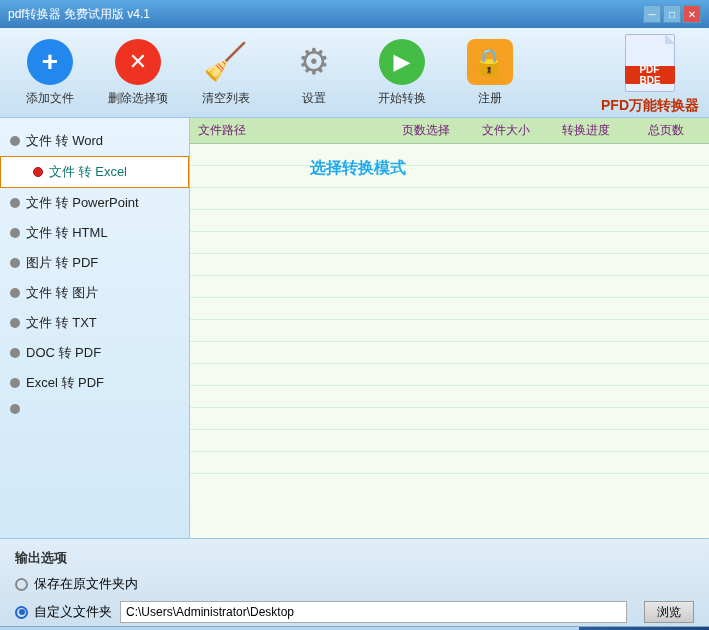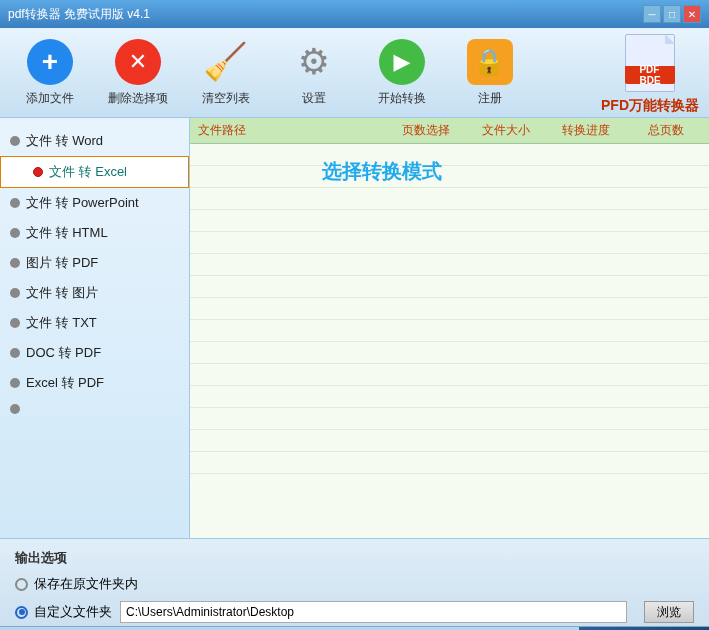--- a/index.html
+++ b/index.html
@@ -119,21 +119,21 @@
       background: #f0f8e8;
       position: relative;
     }
     .table-header {
       display: grid;
       grid-template-columns: 1fr 90px 70px 90px 70px;
       background: #c8e8b8;
       border-bottom: 1px solid #a0c8a0;
       padding: 4px 8px;
       font-size: 12px;
-      color: #c2410c;
+      color: #701a75;
     }
     .table-header-cell {
       text-align: center;
     }
     .table-header-cell:first-child { text-align: left; }
     .table-body {
       flex: 1;
       background: #f5fbf0;
     }
     .table-row {
@@ -141,23 +141,23 @@
       grid-template-columns: 1fr 90px 70px 90px 70px;
       border-bottom: 1px solid #d8eed8;
       padding: 3px 8px;
       min-height: 22px;
     }
 
     
     .select-mode-hint {
       position: absolute;
       top: 40px;
-      left: 132px;
+      left: 120px;
       color: #22aaee;
-      font-size: 20px;
+      font-size: 16px;
       font-weight: bold;
       pointer-events: none;
     }
 
     
     .bottom-area {
       background: linear-gradient(to bottom, #e0eef8, #cce0f0);
       border-top: 1px solid #a0c8e8;
       padding: 10px 15px;
       height: 88px;

